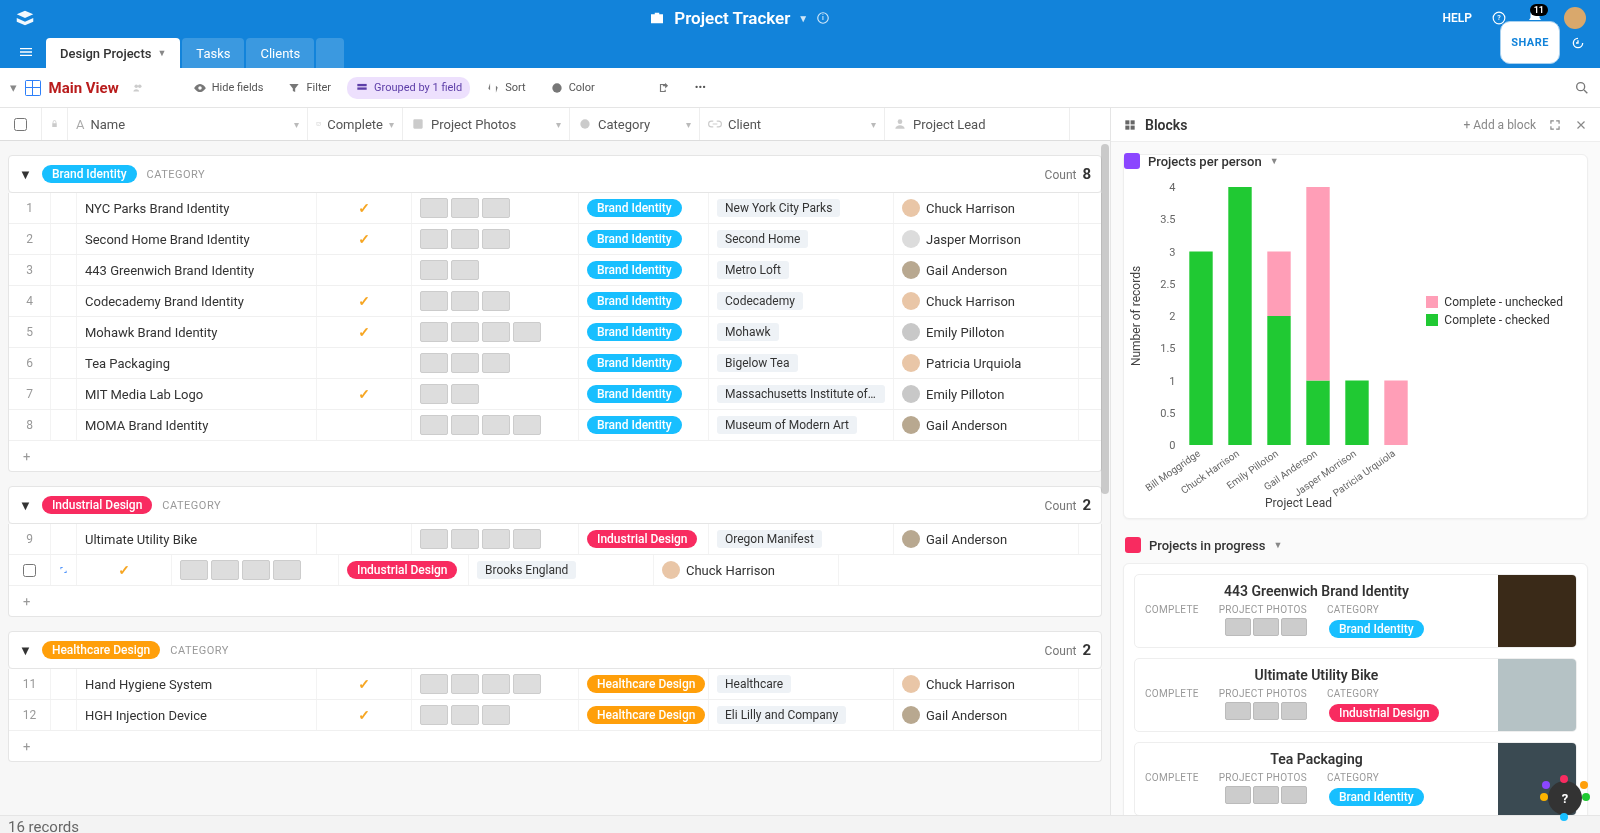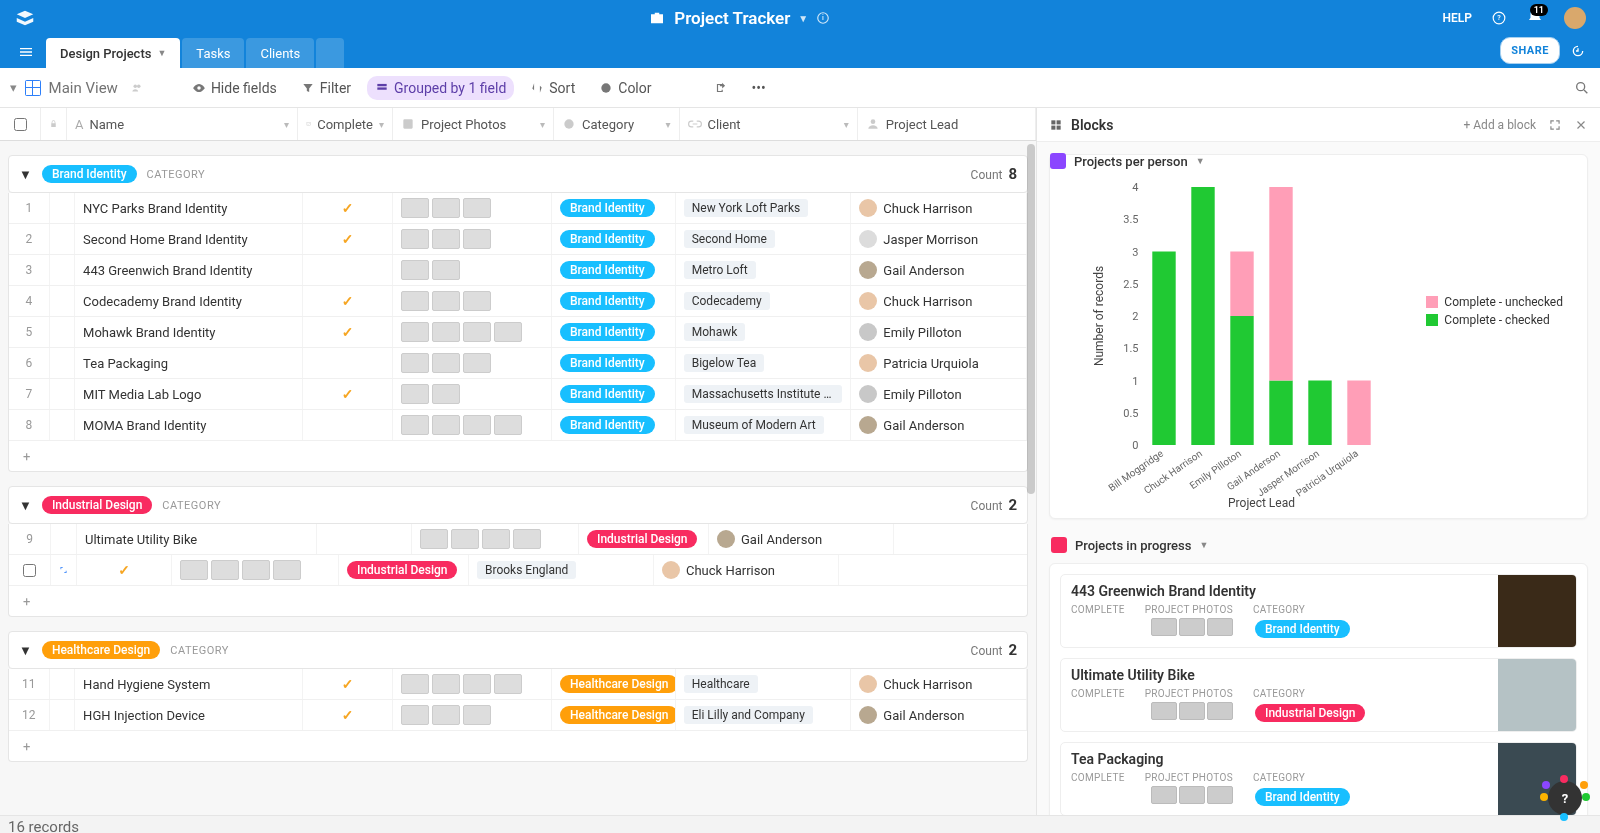--- a/index.html
+++ b/index.html
@@ -14,33 +14,33 @@
 .avatar-top { width:22px; height:22px; border-radius:50%; background:#d9a86c; }
 
 .tabbar { height:32px; background:#1283da; display:flex; align-items:flex-end; padding-left:12px; gap:2px; }
 .hamburger { width:28px; height:28px; display:flex; align-items:center; justify-content:center; margin-right:4px; margin-bottom:2px; }
 .tab { height:30px; padding:8px 14px; display:flex; align-items:center; border-radius:4px 4px 0 0; color:#fff; font-size:13px; cursor:pointer; }
 .tab.active { background:#fff; color:#333; font-weight:500; }
 .tab.inactive { background:#3b99e0; }
 .tab-add { width:28px; justify-content:center; }
 .tab-spacer { flex:1; }
 .tab-actions { display:flex; align-items:center; gap:10px; padding-right:14px; padding-bottom:4px; }
-.share-btn { background:#fff; color:#1283da; border:1px solid #a8d1f0; border-radius:10px; padding:6px 10px; font-size:11px; font-weight:700; letter-spacing:.5px; }
+.share-btn { background:#fff; color:#1283da; border:1px solid #a8d1f0; border-radius:10px; padding:14px 10px; font-size:11px; font-weight:700; letter-spacing:.5px; }
 
 .toolbar { height:40px; border-bottom:1px solid #e5e5e5; display:flex; align-items:center; padding:0 10px; gap:8px; background:#fff; }
-.tb-btn { display:flex; align-items:center; gap:5px; padding:4px 8px; border-radius:3px; color:#555; font-size:14px; cursor:pointer; }
+.tb-btn { display:flex; align-items:center; gap:5px; padding:4px 8px; border-radius:3px; color:#555; font-size:11px; cursor:pointer; }
 .tb-btn.active { background:#ede0fd; color:#5d3ea8;border-radius:10px; }
-.tb-view { font-weight:400; font-size:15px; color:#737373; }
+.tb-view { font-weight:700; font-size:15px; color:#b91c1c; }
 .tb-grid-icon { width:16px; height:16px; background:#2d7ff9; border-radius:2px; display:grid; grid-template-columns:1fr 1fr; grid-template-rows:1fr 1fr; gap:1px; padding:1px; }
 .tb-grid-icon span { background:#fff; }
 .tb-spacer { flex:1; }
 
 .main { display:flex; height:calc(833px - 36px - 32px - 40px - 18px); }
 .grid-area { flex:1; overflow:auto; background:#f7f7f7; position:relative; }
-.blocks-area { width:564px; border-left:1px solid #e5e5e5; background:#fff; display:flex; flex-direction:column; }
+.blocks-area { width:490px; border-left:1px solid #e5e5e5; background:#fff; display:flex; flex-direction:column;text-align:center; }
 
 .col-header { height:33px; background:#fff; border-bottom:1px solid #ddd; display:flex; position:sticky; top:0; z-index:5; }
 .col { border-right:1px solid #eee; display:flex; align-items:center; padding:0 8px; gap:6px; font-size:13px; color:#555; }
 .c-chk{width:42px;justify-content:center;} .c-exp{width:26px;} .c-name{width:240px;} .c-complete{width:95px;} .c-photos{width:167px;} .c-cat{width:130px;} .c-client{width:185px;} .c-lead{width:185px;}
 .col .hdr-icon { width:14px; height:14px; opacity:.5; }
 .col .caret { margin-left:auto; opacity:.4; font-size:10px; }
 
 .group-hdr { height:38px; background:#fff; border:1px solid #e5e5e5; border-radius:4px; margin:14px 8px 0 8px; display:flex; align-items:center; padding:0 10px; gap:10px; }
 .group-hdr .tri { cursor:pointer; }
 .pill { border-radius:10px; padding:2px 10px; font-size:12px; font-weight:500; color:#fff; display:inline-block; }
@@ -290,21 +290,21 @@
               <div class="thumbs">
                 <div class="thumb"></div>
                 <div class="thumb"></div>
                 <div class="thumb"></div>
               </div>
             </div>
       <div class="cell c-cat">
               <span class="pill" style="background:#18bfff">Brand Identity</span>
             </div>
       <div class="cell c-client">
-              <span class="client-box">New York Loft Parks</span>
+              <span class="client-box">New York City Parks</span>
             </div>
       <div class="cell c-lead"><span class="avatar" style="background:#e9c6a7"></span>Chuck Harrison</div>
           </div>
           <div class="row">
       <div class="cell rownum">2</div>
       <div class="cell exp-btn"></div>
       <div class="cell c-name">Second Home Brand Identity</div>
       <div class="cell c-complete">
               <span class="check-mark">✓</span>
             </div>
@@ -466,20 +466,23 @@
       <div class="cell c-photos">
               <div class="thumbs">
                 <div class="thumb"></div>
                 <div class="thumb"></div>
                 <div class="thumb"></div>
                 <div class="thumb"></div>
               </div>
             </div>
       <div class="cell c-cat">
               <span class="pill" style="background:#f82b60">Industrial Design</span>
+            </div>
+      <div class="cell c-client">
+              <span class="client-box">Oregon Manifest</span>
             </div>
       <div class="cell c-lead"><span class="avatar" style="background:#b8a890"></span>Gail Anderson</div>
           </div>
           <div class="row">
       <div class="cell rownum">
               <input type="checkbox" style="">
             </div>
       <div class="cell exp-btn">
               <svg width="14" height="14" viewBox="0 0 24 24" fill="#2d7ff9">
                 <path d="M4 4h6v2H6v4H4zM20 20h-6v-2h4v-4h2z"></path>

